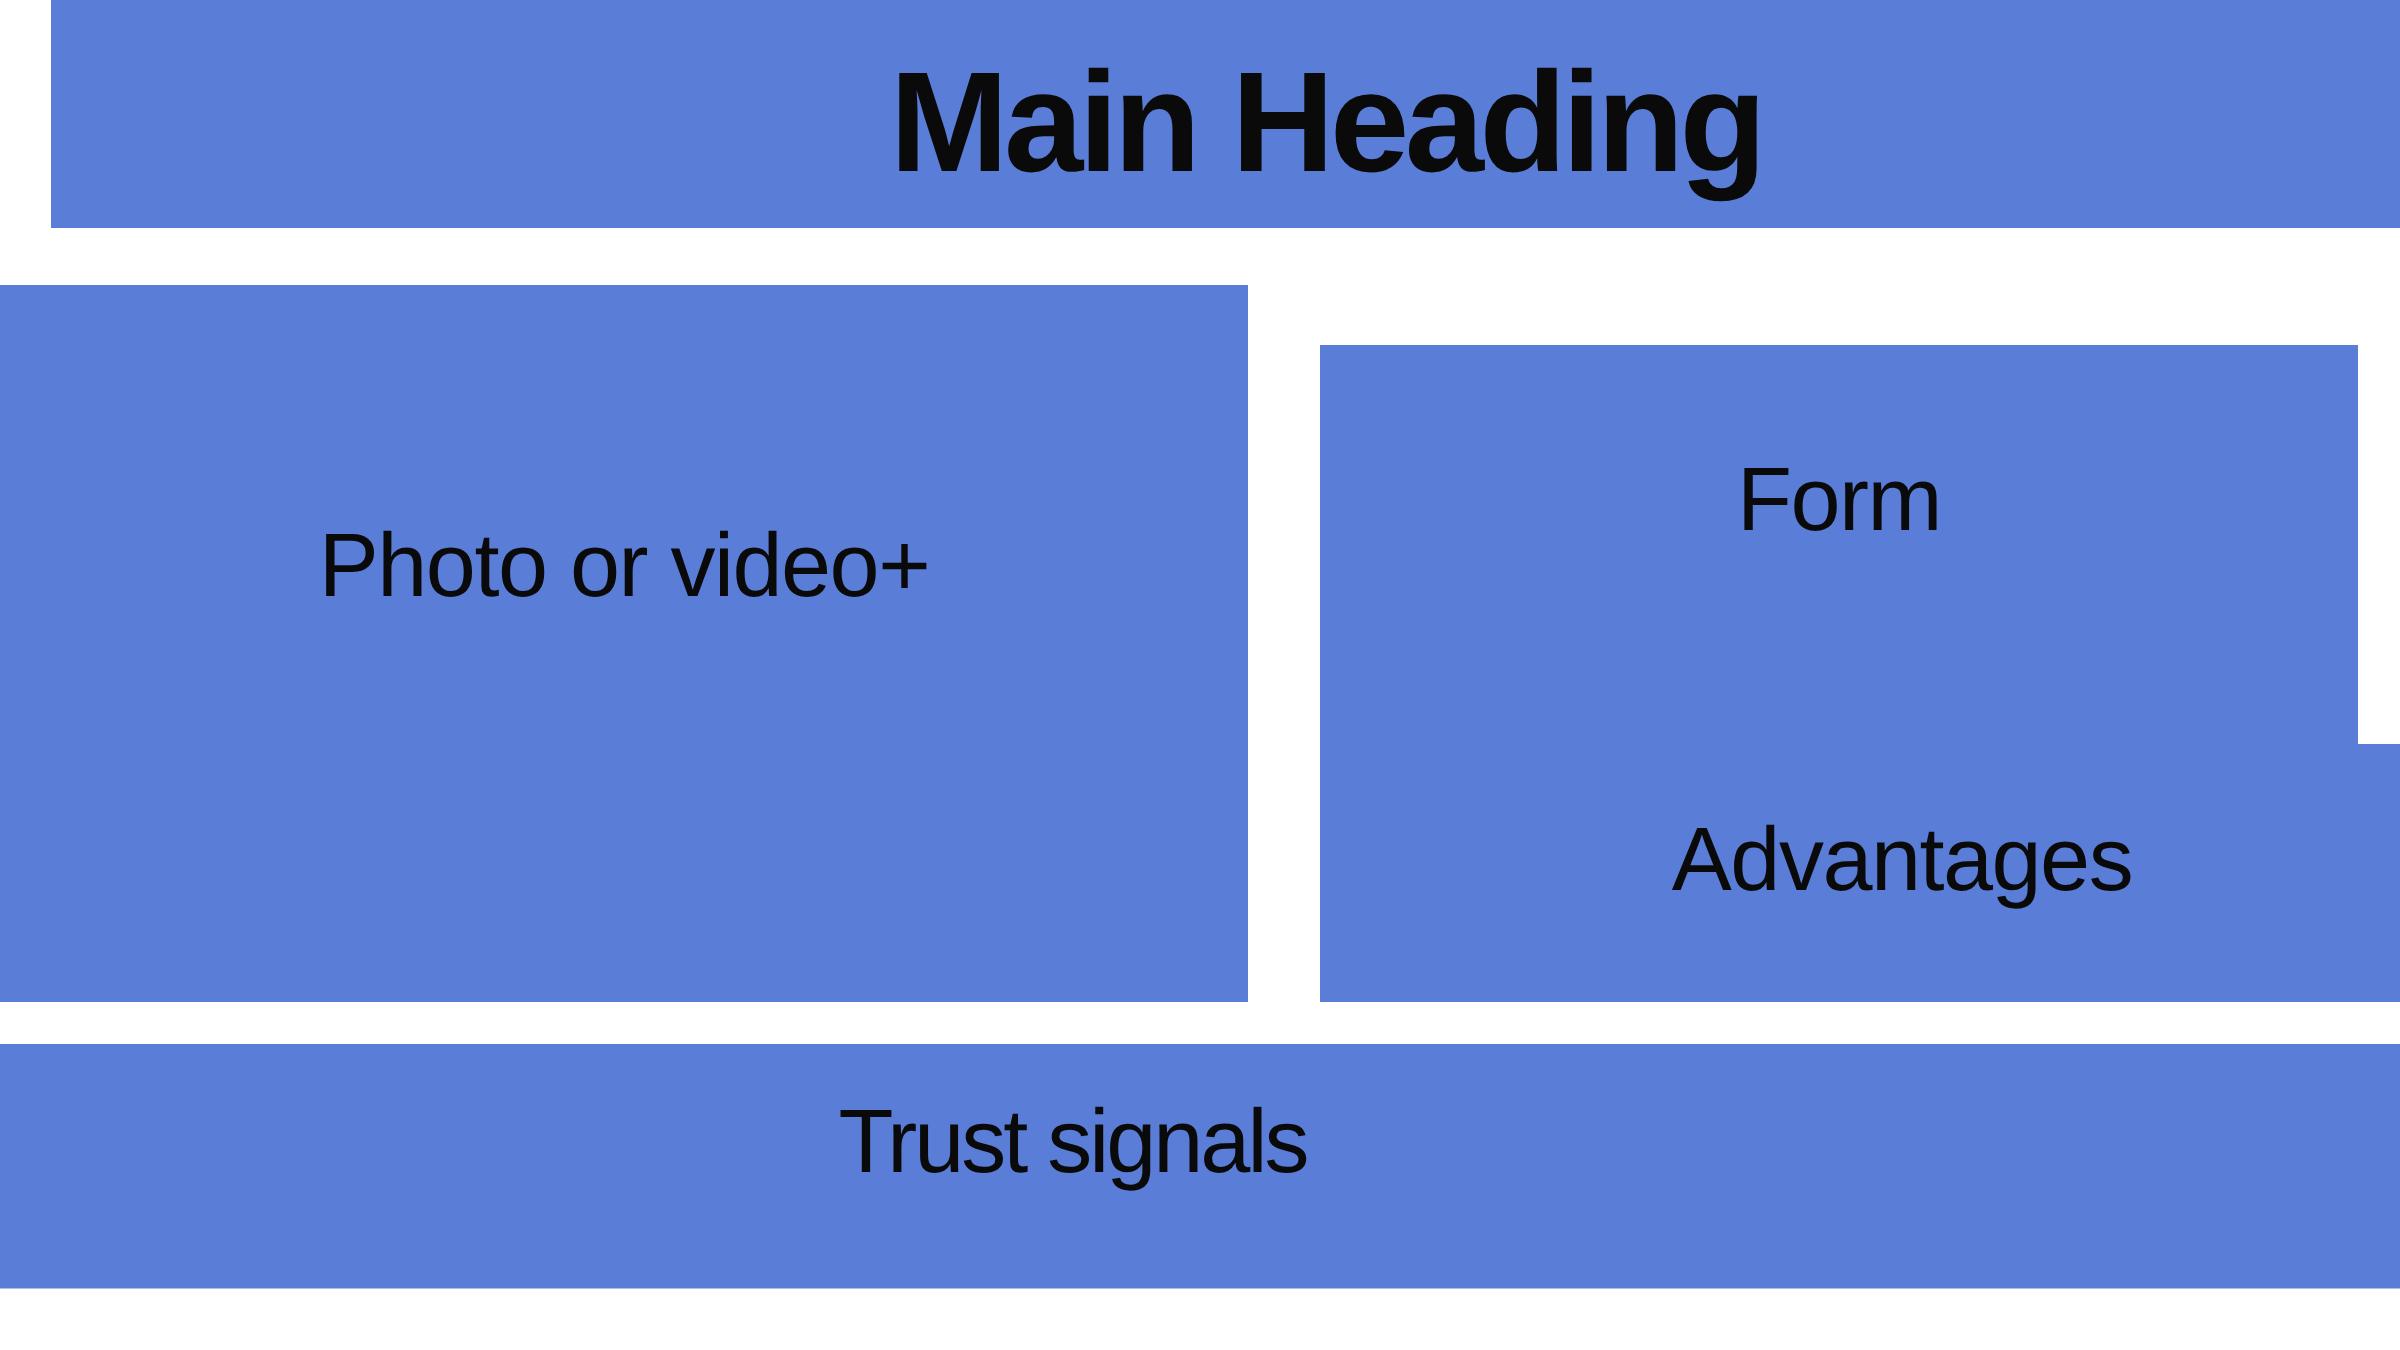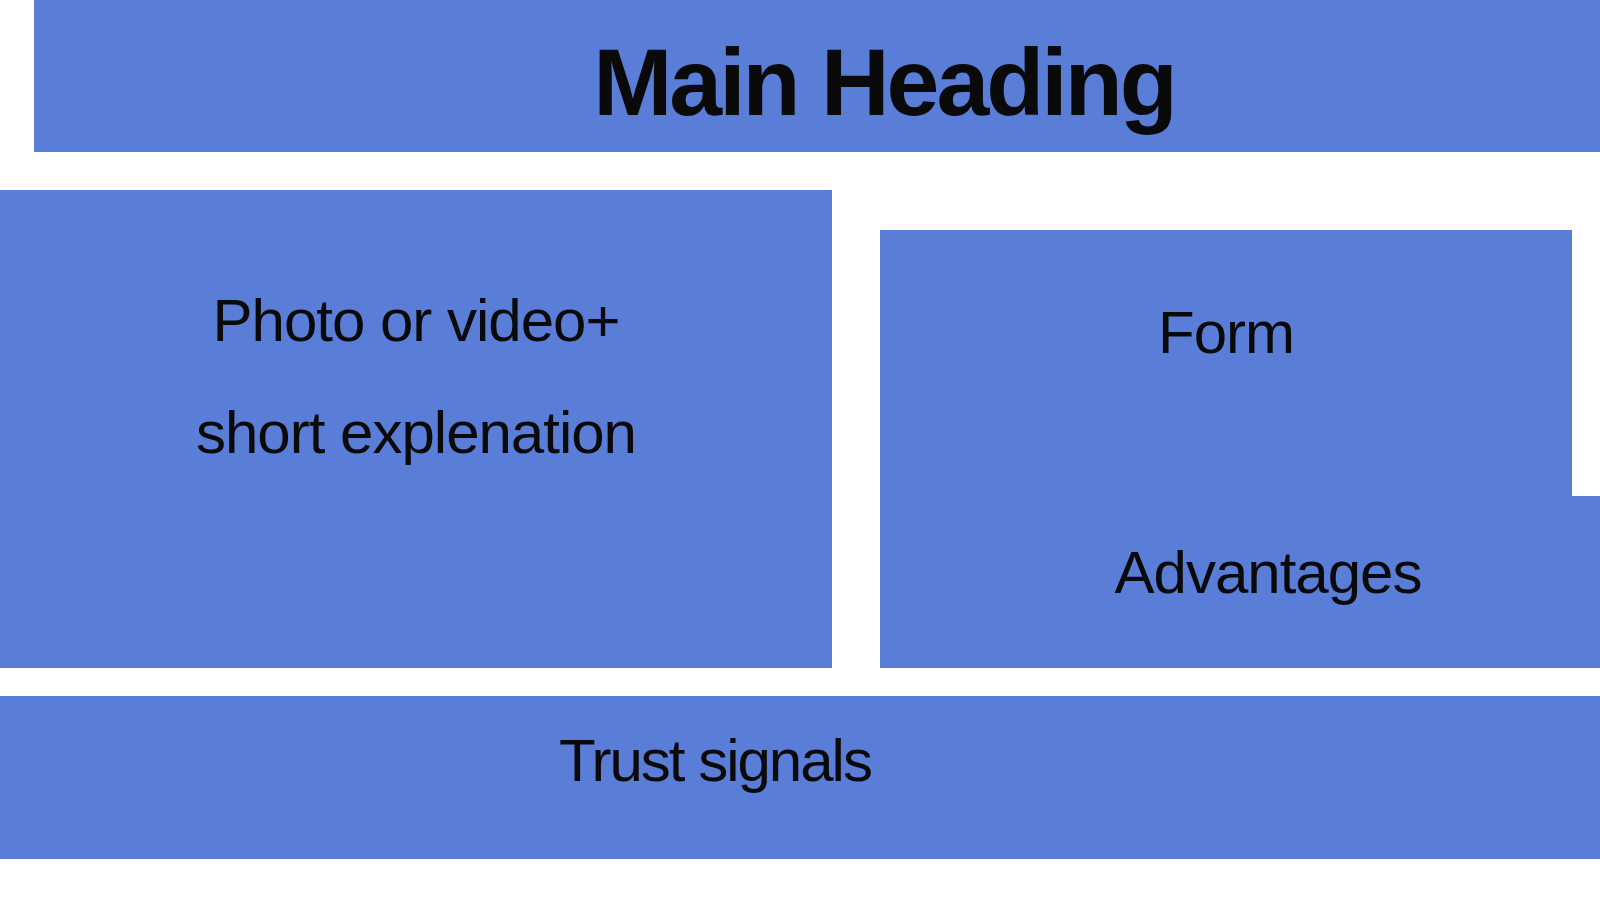--- a/index.html
+++ b/index.html
@@ -60,21 +60,20 @@
 
 <div class="canvas">
 
   <div class="block block--header">
     <span class="heading-text">Main Heading</span>
   </div>
 
   <div class="block block--media">
     <div class="label-text">
       <div>Photo or video+</div>
-      <div>short explenation</div>
     </div>
   </div>
 
   <div class="block block--form">
     <span class="label-text">Form</span>
   </div>
 
   <div class="block block--advantages">
     <span class="label-text">Advantages</span>
   </div>

